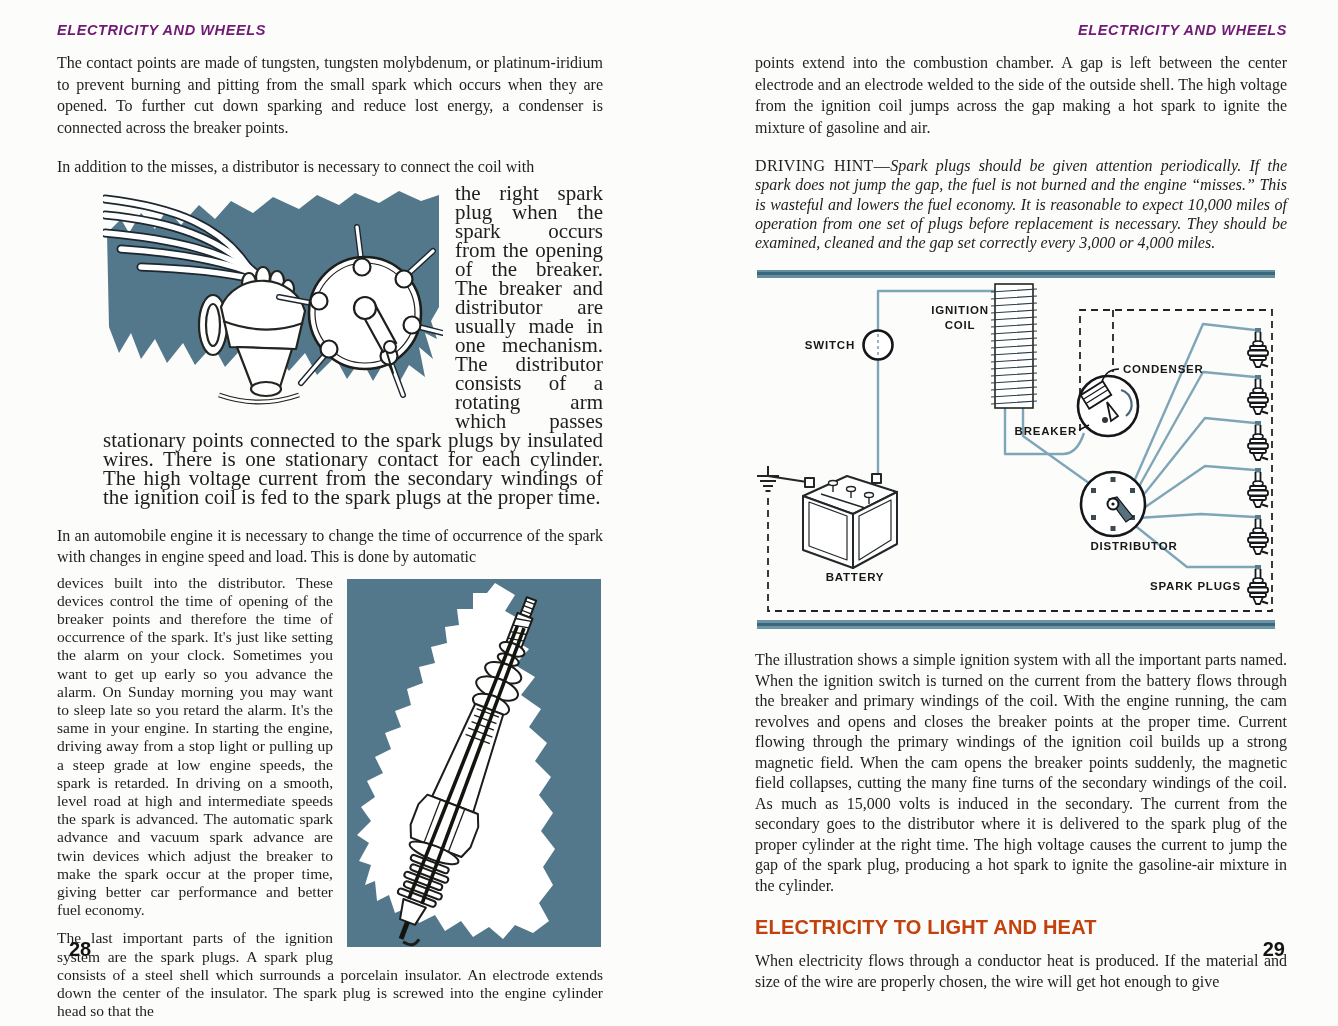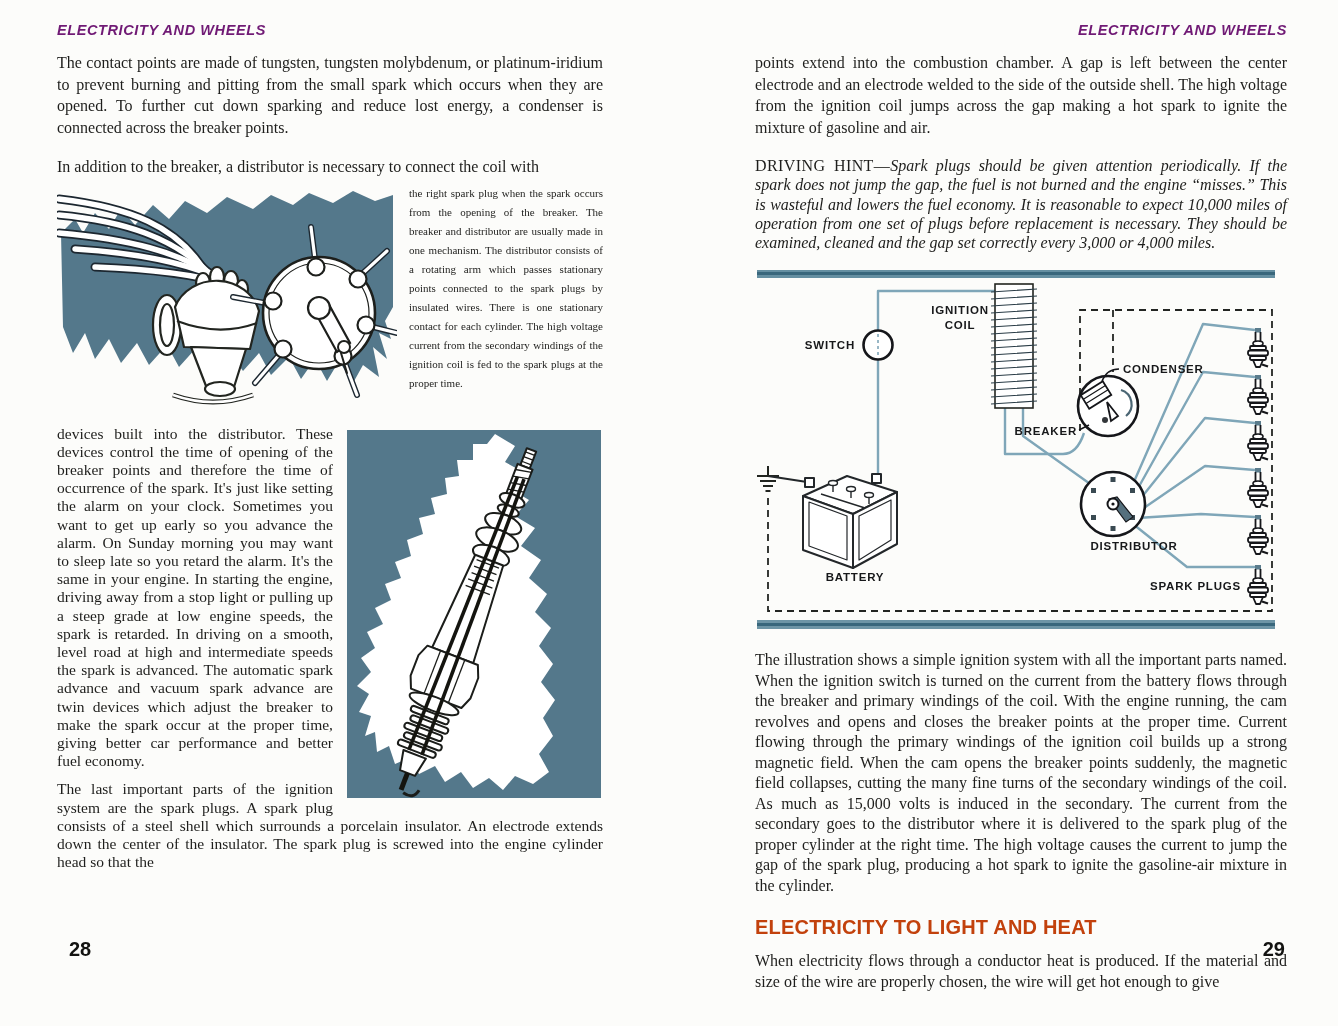--- a/index.html
+++ b/index.html
@@ -12,21 +12,21 @@
   #page-left{left:57px;width:546px;}
   #page-right{left:755px;width:532px;}
   .running-head{
     font-family:"Liberation Sans", sans-serif;font-style:italic;font-weight:700;
     font-size:14.5px;letter-spacing:.6px;margin-bottom:14px;color:#701a75;
   }
   #page-right .running-head{text-align:right;}
   p{margin:0;text-align:justify;font-size:16px;line-height:21.5px;}
   .mb{margin-bottom:18px;}
   .mbs{margin-bottom:6px;}
-  .side{font-size:11px;line-height:19px;}
+  .side{font-size:21px;line-height:19px;margin-left:46px;}
   .side2{font-size:15.5px;line-height:18.2px;}
   .fig-left{float:left;width:340px;height:230px;margin:3px 12px 8px 0;}
   .fig-right{float:right;width:258px;height:372px;margin:3px 0 8px 12px;}
   .fig-left svg,.fig-right svg,#diagram svg{display:block;}
   .hint{line-height:19.3px;font-family:Liberation Serif, serif;}
   .hint .hint-body{font-style:italic;}
   .hint .hint-label{font-style:normal;letter-spacing:.4px;}
   #diagram{margin:16px 0 14px 0;}
   .section-heading{
     font-family:"Liberation Sans", sans-serif;font-weight:700;font-size:20px;
@@ -44,21 +44,21 @@
   }
 </style>
 </head>
 <body>
 
 <div class="page" id="page-left">
   <div class="running-head">ELECTRICITY AND WHEELS</div>
 
   <p class="mb">The contact points are made of tungsten, tungsten molybdenum, or platinum-iridium to prevent burning and pitting from the small spark which occurs when they are opened. To further cut down sparking and reduce lost energy, a condenser is connected across the breaker points.</p>
 
-  <p class="mbs">In addition to the breaker, a distributor is necessary to connect the coil with</p>
+  <p class="mbs">In addition to the misses, a distributor is necessary to connect the coil with</p>
   <p class="side mb">
     <span class="fig-left">
 
       <svg width="340" height="230" viewBox="0 0 340 230">
         <path fill="#54788b" d="M4,46 L18,32 26,46 38,26 52,42 64,22 78,38 96,18 112,32 128,14 150,26 170,10 196,22 214,8 236,18 252,6 276,16 296,4 318,14 336,8 336,120 328,134 334,152 322,146 330,172 316,160 322,190 306,178 296,196 282,174 270,194 258,172 244,192 232,170 214,188 202,166 186,184 170,162 152,182 140,160 122,180 110,158 92,178 80,156 64,176 52,152 38,172 28,146 16,166 6,140 Z"></path>
         <g fill="none" stroke-linecap="round">
           <g stroke="#1c2730" stroke-width="9">
             <path d="M2,12 C70,20 122,38 150,88"></path>
             <path d="M2,28 C66,34 118,50 156,90"></path>
             <path d="M2,46 C70,52 122,64 162,92"></path>
@@ -115,20 +115,21 @@
           <path d="M253,116 L270,114 L293,156 L280,165 Z" stroke-width="2.2"></path>
           <circle cx="262" cy="121" r="11" stroke-width="2.2"></circle>
           <circle cx="287" cy="160" r="6" stroke-width="2"></circle>
           <line x1="284" y1="166" x2="290" y2="186" stroke-width="2"></line>
         </g>
       </svg>
     </span>
     <span>the right spark plug when the spark occurs from the opening of the breaker. The breaker and distributor are usually made in one mechanism. The distributor consists of a rotating arm which passes stationary points connected to the spark plugs by insulated wires. There is one stationary contact for each cylinder. The high voltage current from the secondary windings of the ignition coil is fed to the spark plugs at the proper time.</span>
   </p>
 
+  <p class="mbs">In an automobile engine it is necessary to change the time of occurrence of the spark with changes in engine speed and load. This is done by automatic</p>
   <p class="side2">
     <span class="fig-right">
 
       <svg width="258" height="372" viewBox="0 0 258 372">
         <rect x="2" y="2" width="254" height="368" fill="#54788b"></rect>
         <path fill="#ffffff" d="M150,6 L170,18 160,34 178,44 164,60 184,72 170,88 190,100 176,118 196,132 184,150 202,166 190,184 206,200 194,218 208,236 196,254 210,272 198,290 208,308 194,326 204,344 188,356 170,348 158,362 144,350 128,360 116,344 100,354 90,338 74,346 64,330 50,336 44,318 32,324 30,304 20,308 26,288 14,284 24,266 12,258 26,244 16,230 30,220 22,204 38,196 30,180 46,172 40,156 56,150 50,134 66,128 62,112 78,106 74,90 90,86 86,70 102,66 100,50 114,48 112,32 128,32 128,16 142,16 Z"></path>
         <g transform="translate(122,190) rotate(21)" stroke="#1b1d1a" fill="#ffffff" stroke-width="2" stroke-linejoin="round">
           <rect x="-5" y="-180" width="10" height="18"></rect>
           <path d="M-5,-176 h10 M-5,-171 h10 M-5,-166 h10" fill="none" stroke-width="1.3"></path>
           <rect x="-8" y="-162" width="16" height="32"></rect>

